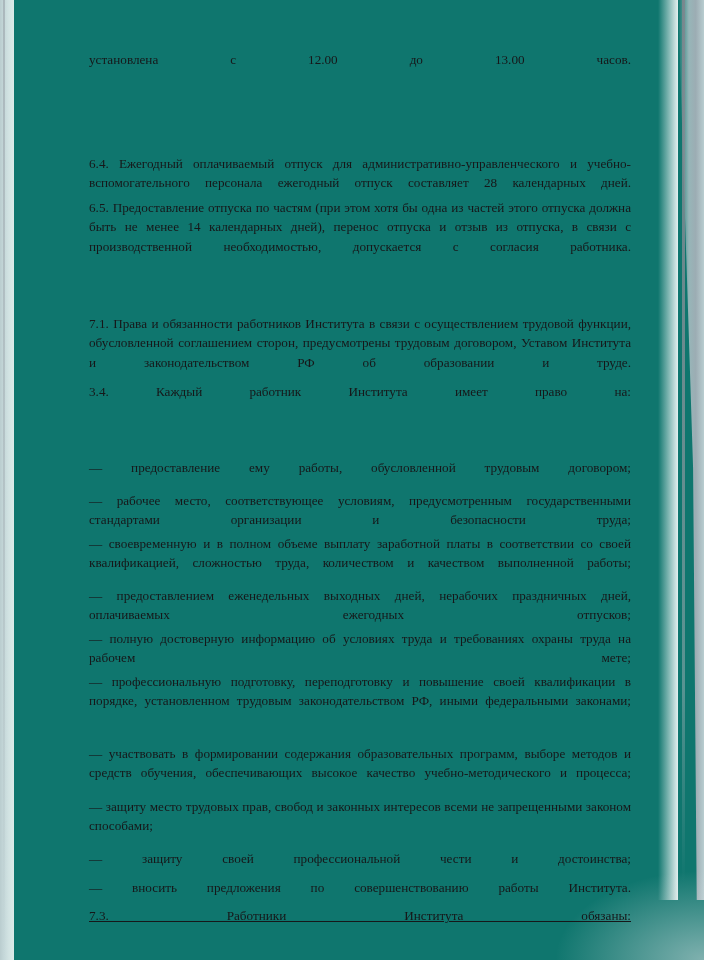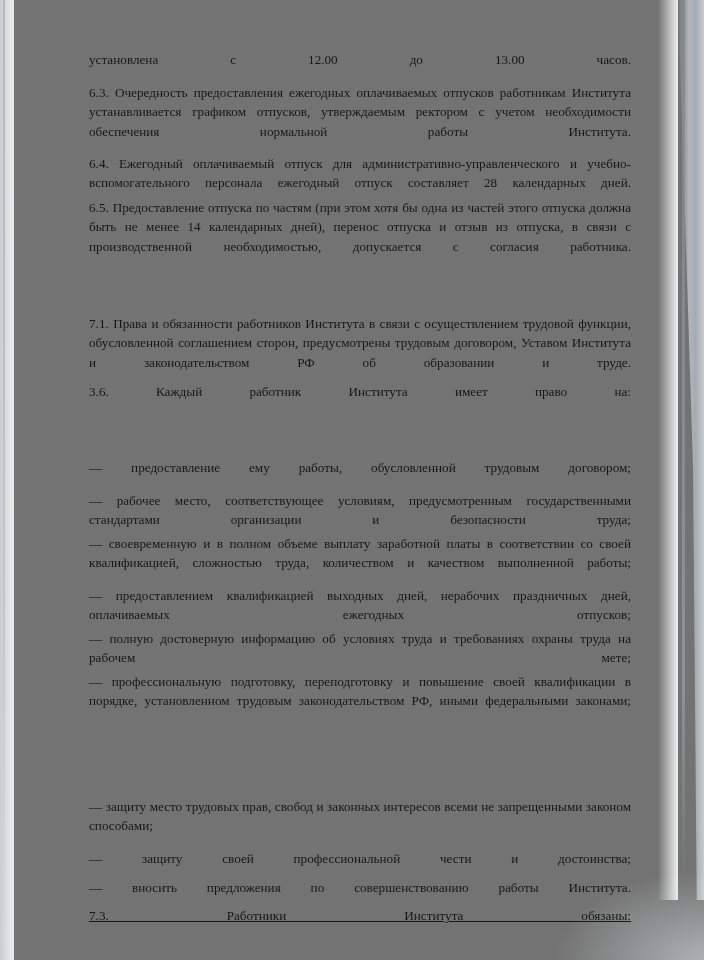--- a/index.html
+++ b/index.html
@@ -7,21 +7,21 @@
     margin: 0;
     padding: 0;
     background: #ffffff;
   }
 
   #page {
     position: relative;
     width: 704px;
     height: 960px;
     overflow: hidden;
-    background: #737373;
+    background: #0f766e;
     font-family: "Liberation Serif", "DejaVu Serif", serif;
     color: #17181a;
   }
 
   
 
   
   .scan-edge-left {
     position: absolute;
     left: 0;
@@ -178,44 +178,44 @@
   <div class="scan-edge-left-line"></div>
   <div class="scan-edge-right-halo"></div>
   <div class="scan-edge-right"></div>
   <div class="scan-edge-right-taper"></div>
   <div class="scan-corner-bottom"></div>
 
   <div class="doc-body">
 
     <p class="para p-lead">установлена с 12.00 до 13.00 часов.</p>
 
-    <p class="para p-63">6.3. Очередность предоставления ежегодных оплачиваемых отпусков работникам Института устанавливается графиком отпусков, утверждаемым ректором с учетом необходимости обеспечения нормальной работы Института.</p>
 
     <p class="para p-64">6.4. Ежегодный оплачиваемый отпуск для административно-управленческого и учебно-вспомогательного персонала ежегодный отпуск составляет 28 календарных дней.</p>
 
     <p class="para p-65">6.5. Предоставление отпуска по частям (при этом хотя бы одна из частей этого отпуска должна быть не менее 14 календарных дней), перенос отпуска и отзыв из отпуска, в связи с производственной необходимостью, допускается с согласия работника.</p>
 
 
     <p class="para p-71">7.1. Права и обязанности работников Института в связи с осуществлением трудовой функции, обусловленной соглашением сторон, предусмотрены трудовым договором, Уставом Института и законодательством РФ об образовании и труде.</p>
 
-    <p class="para p-72">3.6. Каждый работник Института имеет право на:</p>
+    <p class="para p-72">3.4. Каждый работник Института имеет право на:</p>
 
 
     <p class="para i-2">— предоставление ему работы, обусловленной трудовым договором;</p>
 
     <p class="para i-3">— рабочее место, соответствующее условиям, предусмотренным государственными стандартами организации и безопасности труда;</p>
 
     <p class="para i-4">— своевременную и в полном объеме выплату заработной платы в соответствии со своей квалификацией, сложностью труда, количеством и качеством выполненной работы;</p>
 
-    <p class="para i-5">— предоставлением квалификацией выходных дней, нерабочих праздничных дней, оплачиваемых ежегодных отпусков;</p>
+    <p class="para i-5">— предоставлением еженедельных выходных дней, нерабочих праздничных дней, оплачиваемых ежегодных отпусков;</p>
 
     <p class="para i-6">— полную достоверную информацию об условиях труда и требованиях охраны труда на рабочем мете;</p>
 
     <p class="para i-7">— профессиональную подготовку, переподготовку и повышение своей квалификации в порядке, установленном трудовым законодательством РФ, иными федеральными законами;</p>
 
+    <p class="para i-8">— участвовать в формировании содержания образовательных программ, выборе методов и средств обучения, обеспечивающих высокое качество учебно-методического и процесса;</p>
 
     <p class="para i-9">— защиту место трудовых прав, свобод и законных интересов всеми не запрещенными законом способами;</p>
 
     <p class="para i-10">— защиту своей профессиональной чести и достоинства;</p>
 
     <p class="para i-11">— вносить предложения по совершенствованию работы Института.</p>
 
     <p class="para p-73">7.3. Работники Института обязаны:</p>
 
   </div>

